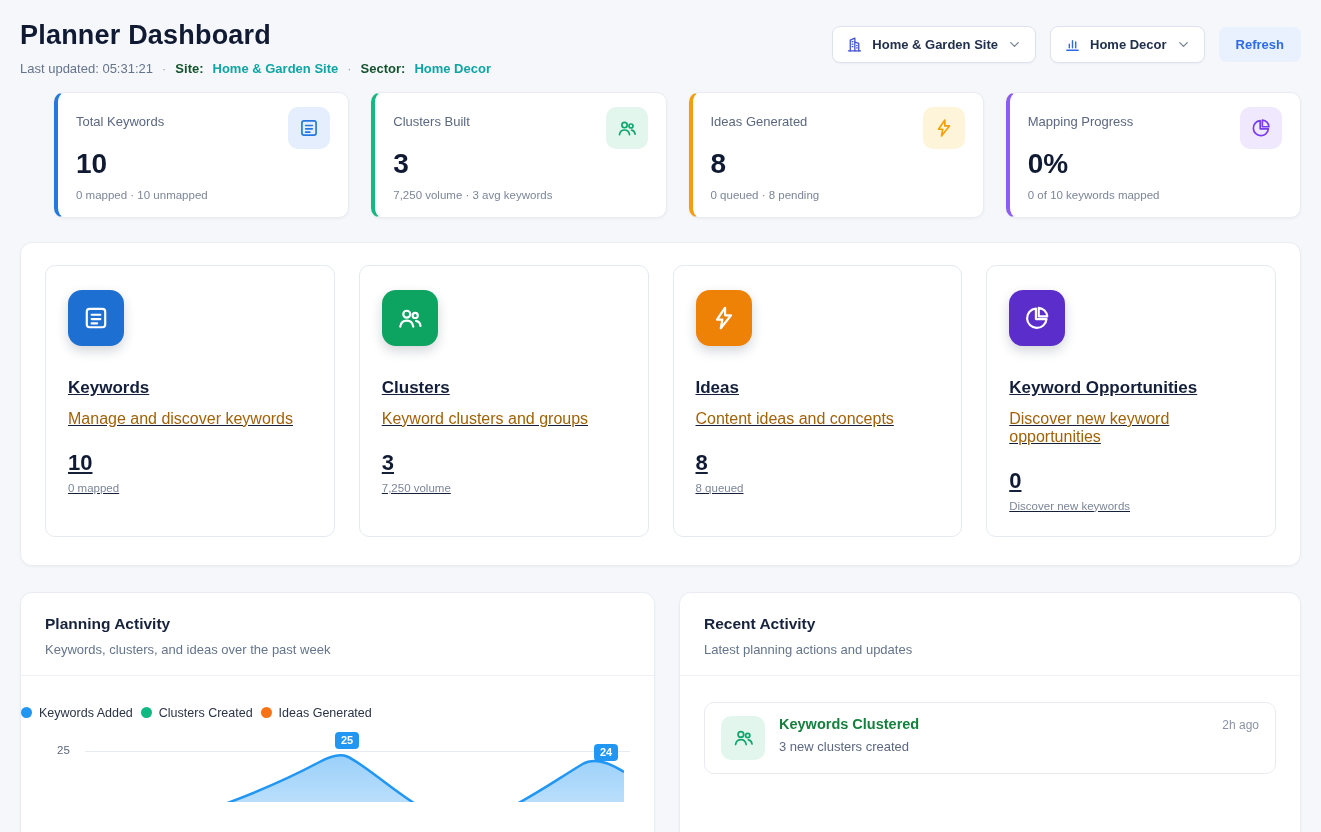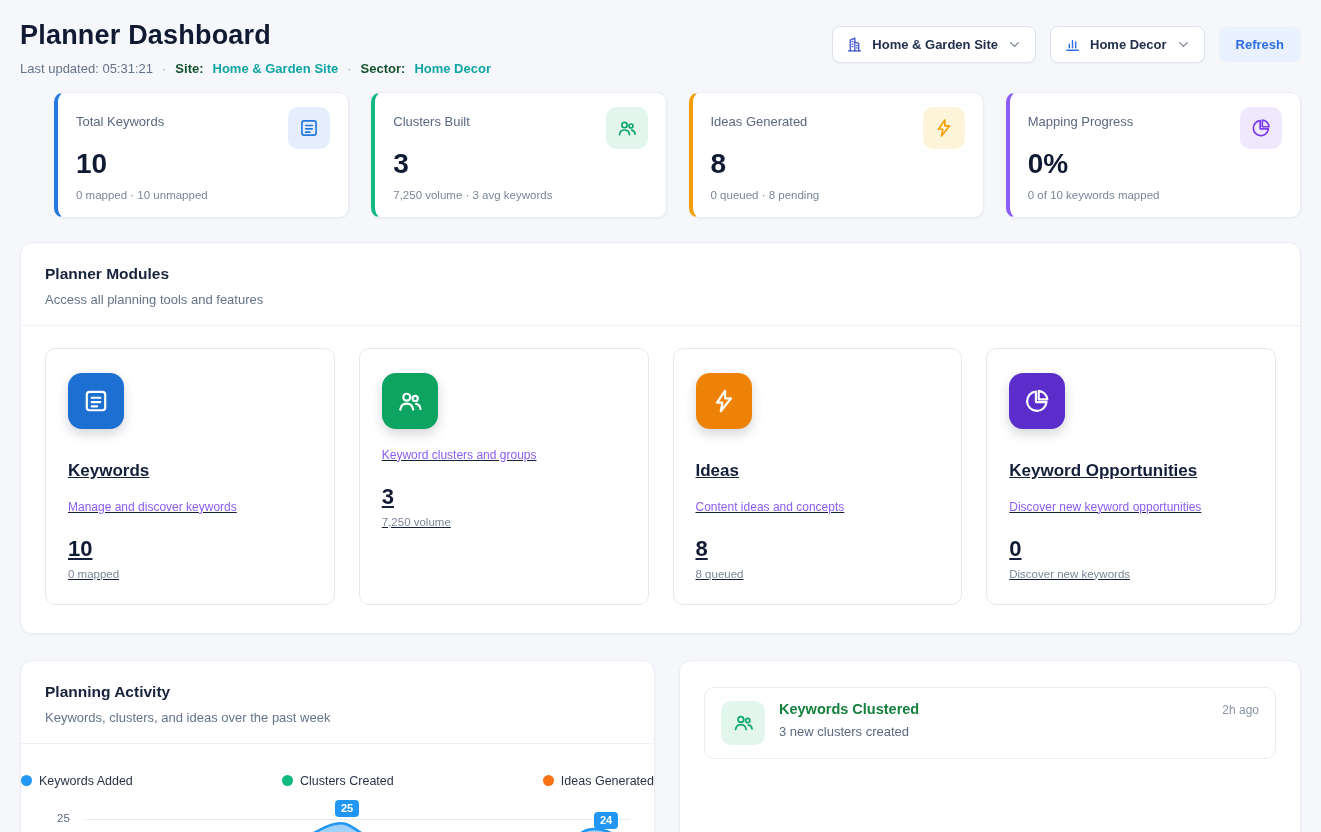--- a/index.html
+++ b/index.html
@@ -71,34 +71,34 @@
     width:56px; height:56px; border-radius:14px; color:#fff;
     display:flex; align-items:center; justify-content:center;
     box-shadow:0 5px 12px rgba(16,27,51,.18);
   }
   .module-icon svg { width:26px; height:26px; }
   .mi-blue   { background:#1d6fd1; }
   .mi-green  { background:#0da361; }
   .mi-orange { background:#ee8206; }
   .mi-purple { background:#5b2ecc; }
   .module-title { font-size:17px; font-weight:800; color:#131f3a; margin-top:32px; }
-  .module-desc { font-size:12px; color:#8b5cf6; margin-top:19px; }
+  .module-desc { font-size:16px; color:#a16207; margin-top:12px; }
   .module-value { font-size:22px; font-weight:800; color:#101b33; margin-top:22px; }
   .module-sub { font-size:11.5px; color:#7c8699; margin-top:6px; }
 
   
   .bottom-row { display:flex; gap:24px; margin-top:26px; align-items:flex-start; }
   .bottom-card {
     background:#fff; border:1px solid #e9edf3; border-radius:12px;
     box-shadow:0 1px 3px rgba(15,23,42,.04); height:280px; overflow:hidden;
   }
   .bottom-card.left  { width:635px; }
   .bottom-card.right { flex:1; }
 
-  .legend { display:flex; justify-content:space-between; gap:34px; margin-top:30px; }
+  .legend { display:flex; justify-content:flex-start; gap:8px; margin-top:30px; }
   .legend-item { display:flex; align-items:center; gap:7px; font-size:12.5px; color:#2a3346; }
   .legend-dot { width:11px; height:11px; border-radius:50%; }
   .ld-blue   { background:#2196f3; }
   .ld-green  { background:#10b981; }
   .ld-orange { background:#f97316; }
 
   .chart { position:relative; margin:12px 24px 0; height:70px; }
   .ytick { position:absolute; left:12px; top:12px; font-size:11.5px; color:#5b6880; }
   .gridline { position:absolute; left:40px; right:0; top:19px; border-top:1px solid #e6ebf1; }
   .area-svg { position:absolute; left:40px; top:0; width:calc(100% - 46px); height:70px; }
@@ -225,24 +225,20 @@
               <path d="M13.6 2.6a9 9 0 0 1 7.9 7.9h-7.9z"></path>
             </svg>
         </div>
       </div>
       <div class="stat-value">0%</div>
       <div class="stat-detail">0 of 10 keywords mapped</div>
     </div>
   </div>
 
   <div class="panel">
-    <div class="panel-head">
-      <div class="panel-title">Planner Modules</div>
-      <div class="panel-sub">Access all planning tools and features</div>
-    </div>
     <div class="modules">
 
       <div class="module-card">
         <div class="module-icon mi-blue">
           <svg viewBox="0 0 24 24" fill="none" stroke="currentColor" stroke-width="2" stroke-linecap="round" stroke-linejoin="round">
               <rect x="3.5" y="3.5" width="17" height="17" rx="2.5"></rect>
               <path d="M8 9h8M8 13h8M8 17h5"></path>
             </svg>
         </div>
         <div class="module-title">Keywords</div>
@@ -253,20 +249,21 @@
 
       <div class="module-card">
         <div class="module-icon mi-green">
           <svg viewBox="0 0 24 24" fill="none" stroke="currentColor" stroke-width="2" stroke-linecap="round" stroke-linejoin="round">
               <circle cx="9" cy="8.5" r="3.2"></circle>
               <path d="M3 20c.5-3.6 3-5.6 6-5.6s5.5 2 6 5.6"></path>
               <circle cx="16.8" cy="9.6" r="2.4"></circle>
               <path d="M17.6 14.6c2.3.4 3.8 2.1 4.1 4.8"></path>
             </svg>
         </div>
+        <div class="module-title">Clusters</div>
         <div class="module-desc">Keyword clusters and groups</div>
         <div class="module-value">3</div>
         <div class="module-sub">7,250 volume</div>
       </div>
 
       <div class="module-card">
         <div class="module-icon mi-orange">
           <svg viewBox="0 0 24 24" fill="none" stroke="currentColor" stroke-width="2" stroke-linejoin="round">
               <path d="M13 2.5 5.5 13.5h5L9 21.5 18.5 9.5H13z"></path>
             </svg>
@@ -327,20 +324,24 @@
           </defs>
           <path d="M -5 112 C 90 96 185 58 238 30 C 250 23.5 260 22 266 24.5 C 288 34 330 76 368 88 C 406 99 455 62 505 32 C 514 27 528 28 547 40 L 547 160 L -5 160 Z" fill="url(#blueFade)" stroke="none"></path>
           <path d="M -5 112 C 90 96 185 58 238 30 C 250 23.5 260 22 266 24.5 C 288 34 330 76 368 88 C 406 99 455 62 505 32 C 514 27 528 28 547 40" fill="none" stroke="#2196f3" stroke-width="2.5"></path>
         </svg>
         <span class="pt-badge first">25</span>
         <span class="pt-badge second">24</span>
       </div>
     </div>
 
     <div class="bottom-card right">
+      <div class="panel-head">
+        <div class="panel-title">Recent Activity</div>
+        <div class="panel-sub">Latest planning actions and updates</div>
+      </div>
 
       <div class="activity-item">
         <div class="activity-icon">
           <svg viewBox="0 0 24 24" fill="none" stroke="currentColor" stroke-width="2" stroke-linecap="round" stroke-linejoin="round">
               <circle cx="9" cy="8.5" r="3.2"></circle>
               <path d="M3 20c.5-3.6 3-5.6 6-5.6s5.5 2 6 5.6"></path>
               <circle cx="16.8" cy="9.6" r="2.4"></circle>
               <path d="M17.6 14.6c2.3.4 3.8 2.1 4.1 4.8"></path>
             </svg>
         </div>

